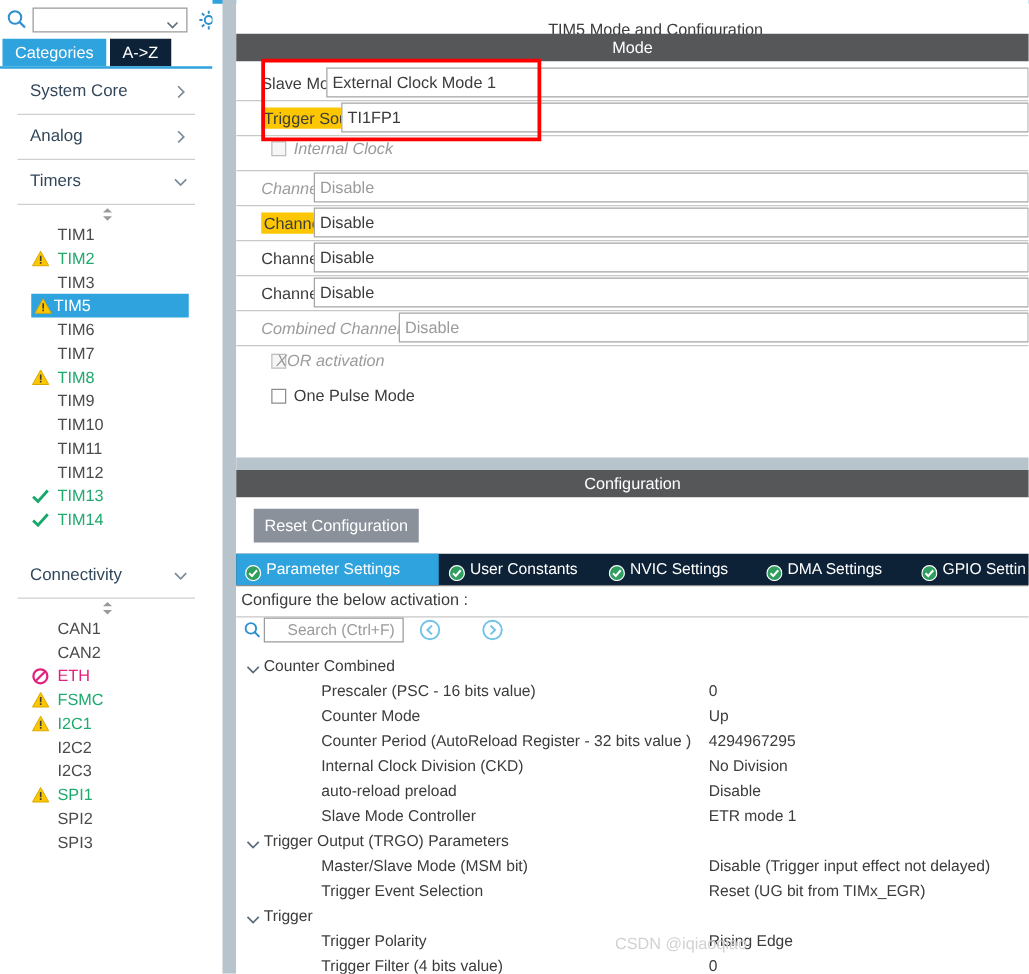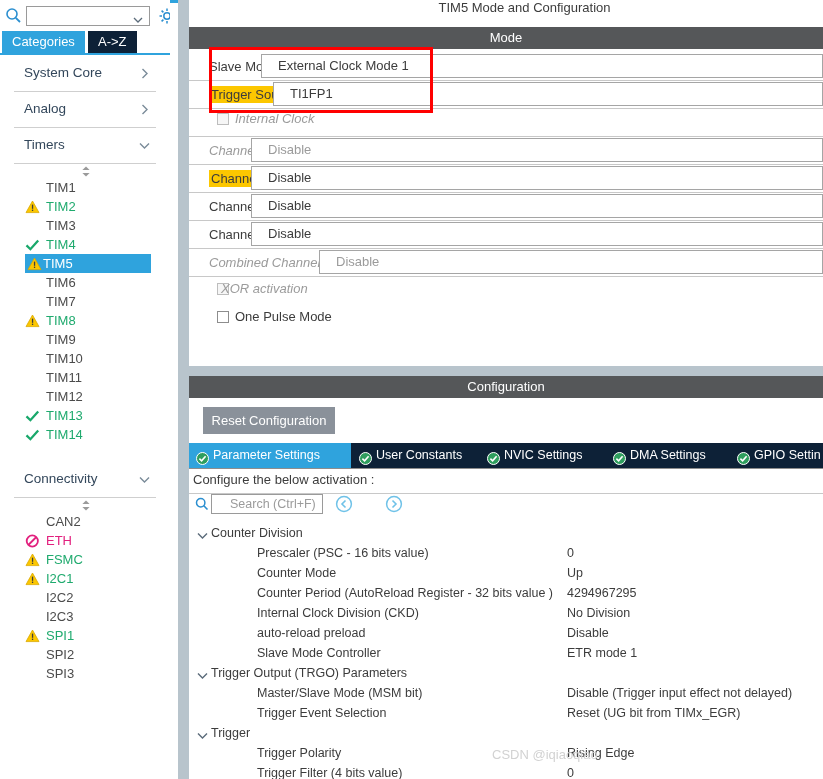--- a/index.html
+++ b/index.html
@@ -119,21 +119,21 @@
     position: absolute; left: 0; width: 634px; height: 28px;
   }
   .mrow .mlabel {
     position: absolute; top: 6px; font-size: 13px; white-space: nowrap;
     color: #3c3c3c;
   }
   .mrow .mlabel.dim { color: #9b9b9b; font-style: italic; }
   .mrow .mlabel.hl { background: #fcc700; color: #3c3c3c; padding: 1px 2px; top: 5px; }
   .mrow .mfield {
     position: absolute; top: 1px; height: 24px; border: 1px solid #a5a5a5;
-    background: #ffffff; line-height: 22px; padding-left: 16px;
+    background: #ffffff; line-height: 22px; padding-left: 4px;
     font-size: 13px; color: #3c3c3c; white-space: nowrap; overflow: hidden;
   }
   .mrow .mfield.dim { color: #9b9b9b; }
   .mdivider {
     position: absolute; left: 0; width: 634px; height: 1px; background: #c8c8c8;
   }
   .ckrow {
     position: absolute; left: 0; width: 634px; height: 26px;
   }
   .ckbox {
@@ -293,23 +293,20 @@
             <polygon points="7,10.5 10.6,7 3.4,7" fill="#9a9a9a"></polygon>
           </svg>
         </div>
         <div class="tree-item"><span>TIM1</span></div>
         <div class="tree-item green"><span class="st"><svg width="15" height="14" viewBox="0 0 15 14">
               <polygon points="7.5,1 14,12.6 1,12.6" fill="#fcc700" stroke="#d9a800" stroke-width="0.8"></polygon>
               <rect x="6.9" y="4.6" width="1.3" height="4.2" fill="#3c3c3c"></rect>
               <rect x="6.9" y="9.6" width="1.3" height="1.4" fill="#3c3c3c"></rect>
             </svg></span><span>TIM2</span></div>
         <div class="tree-item"><span>TIM3</span></div>
-        <div class="tree-item green"><span class="st"><svg width="15" height="14" viewBox="0 0 15 14">
-              <polyline points="1.5,7.4 5.4,11.2 13.2,2.4" fill="none" stroke="#19a86b" stroke-width="2.3"></polyline>
-            </svg></span><span>TIM4</span></div>
         <div class="tree-item sel"><span class="st"><svg width="15" height="14" viewBox="0 0 15 14">
               <polygon points="7.5,1 14,12.6 1,12.6" fill="#fcc700" stroke="#d9a800" stroke-width="0.8"></polygon>
               <rect x="6.9" y="4.6" width="1.3" height="4.2" fill="#3c3c3c"></rect>
               <rect x="6.9" y="9.6" width="1.3" height="1.4" fill="#3c3c3c"></rect>
             </svg></span><span>TIM5</span></div>
         <div class="tree-item"><span>TIM6</span></div>
         <div class="tree-item"><span>TIM7</span></div>
         <div class="tree-item green"><span class="st"><svg width="15" height="14" viewBox="0 0 15 14">
               <polygon points="7.5,1 14,12.6 1,12.6" fill="#fcc700" stroke="#d9a800" stroke-width="0.8"></polygon>
               <rect x="6.9" y="4.6" width="1.3" height="4.2" fill="#3c3c3c"></rect>
@@ -331,20 +328,21 @@
           <span class="chev"><svg width="11" height="11" viewBox="0 0 11 11">
               <polyline points="1,3.5 5.5,8 10,3.5" fill="none" stroke="#7a8b99" stroke-width="1.4"></polyline>
             </svg></span>
         </div>
         <div class="grip">
           <svg width="14" height="11" viewBox="0 0 14 11">
             <polygon points="7,0.5 10.6,4 3.4,4" fill="#9a9a9a"></polygon>
             <polygon points="7,10.5 10.6,7 3.4,7" fill="#9a9a9a"></polygon>
           </svg>
         </div>
+        <div class="tree-item"><span>CAN1</span></div>
         <div class="tree-item"><span>CAN2</span></div>
         <div class="tree-item pink"><span class="st"><svg width="15" height="14" viewBox="0 0 15 14">
               <circle cx="7.3" cy="7" r="5.6" fill="none" stroke="#e2207e" stroke-width="1.8"></circle>
               <line x1="3.3" y1="11" x2="11.3" y2="3" stroke="#e2207e" stroke-width="1.8"></line>
             </svg></span><span>ETH</span></div>
         <div class="tree-item green"><span class="st"><svg width="15" height="14" viewBox="0 0 15 14">
               <polygon points="7.5,1 14,12.6 1,12.6" fill="#fcc700" stroke="#d9a800" stroke-width="0.8"></polygon>
               <rect x="6.9" y="4.6" width="1.3" height="4.2" fill="#3c3c3c"></rect>
               <rect x="6.9" y="9.6" width="1.3" height="1.4" fill="#3c3c3c"></rect>
             </svg></span><span>FSMC</span></div>
@@ -363,21 +361,21 @@
         <div class="tree-item"><span>SPI2</span></div>
         <div class="tree-item"><span>SPI3</span></div>
       </div>
 
   </div>
 
   <div id="splitter"></div>
 
   <div id="right-panel">
 
-    <div style="position:absolute;left:0;top:0;width:634px;height:20px;text-align:center;font-size:13px;color:#3c3c3c;padding-left:37px;">TIM5 Mode and Configuration</div>
+    <div style="position:absolute;left:0;top:16px;width:634px;height:20px;text-align:center;font-size:13px;color:#3c3c3c;padding-left:37px;">TIM5 Mode and Configuration</div>
 
     <div class="section-bar" id="mode-bar">Mode</div>
 
     <div id="mode-body">
         <div class="mdivider" style="top:31px"></div>
         <div class="mdivider" style="top:59px"></div>
         <div class="mdivider" style="top:87px"></div>
         <div class="mdivider" style="top:115px"></div>
         <div class="mdivider" style="top:143px"></div>
         <div class="mdivider" style="top:171px"></div>
@@ -480,21 +478,21 @@
           <circle cx="9" cy="9" r="7.4" fill="none" stroke="#6fc2e8" stroke-width="1.5"></circle>
           <polyline points="7.5,5.5 11,9 7.5,12.5" fill="none" stroke="#6fc2e8" stroke-width="1.6"></polyline>
         </svg>
       </span>
 
       <div id="param-grid">
           <div class="grow" style="top:126px">
             <span class="gcaret"><svg width="11" height="11" viewBox="0 0 11 11">
                 <polyline points="1,3.5 5.5,8 10,3.5" fill="none" stroke="#5b6b7a" stroke-width="1.4"></polyline>
               </svg></span>
-            <span class="gname">Counter Division</span>
+            <span class="gname">Counter Combined</span>
           </div>
           <div class="prow" style="top:146px">
             <span class="pname">Prescaler (PSC - 16 bits value)</span>
             <span class="pval">0</span>
           </div>
           <div class="prow" style="top:166px">
             <span class="pname">Counter Mode</span>
             <span class="pval">Up</span>
           </div>
           <div class="prow" style="top:186px">

